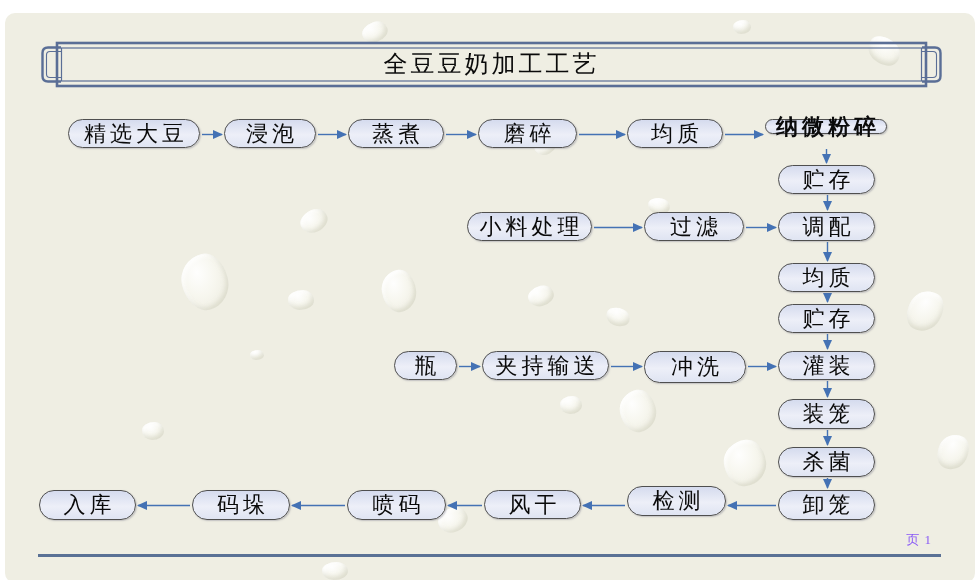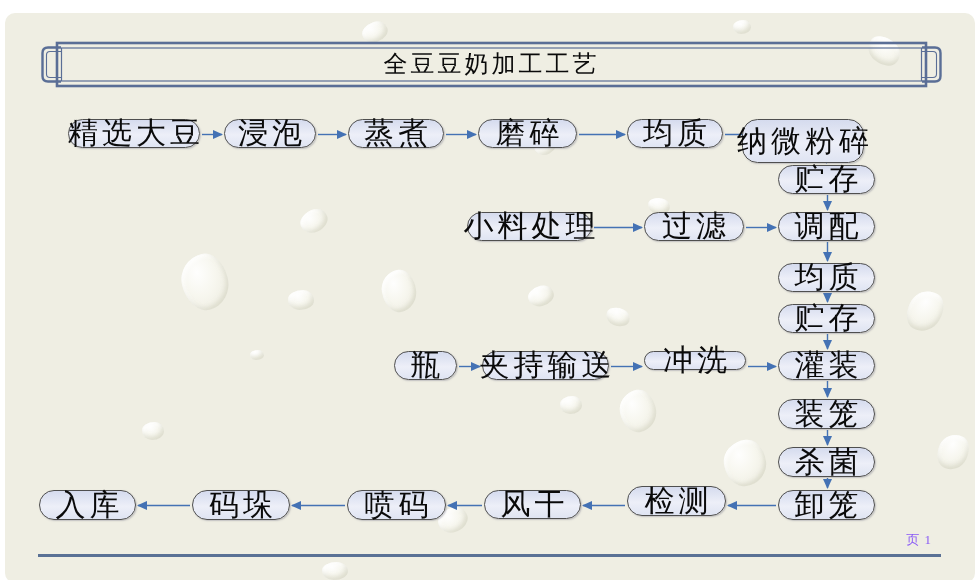--- a/index.html
+++ b/index.html
@@ -22,21 +22,21 @@
     position:absolute;left:57px;top:35px;width:869px;height:43px;
     line-height:43px;text-align:center;font-size:24px;letter-spacing:3px;
     color:var(--text,#0a0a0a);
   }
   .flow-node{
     position:absolute;display:flex;align-items:center;justify-content:center;
     border:1.5px solid var(--box-border,#4f4f4f);
     background:linear-gradient(180deg,var(--box-fill-top,#d5dbee) 0%,var(--box-fill-mid,#edeff8) 55%,var(--box-fill-bottom,#dfe4f2) 100%);
     box-shadow:1px 1px 1.5px rgba(110,110,130,.35);
     box-sizing:border-box;
-    font-size:30px;letter-spacing:4px;text-indent:4px;
+    font-size:22px;letter-spacing:4px;text-indent:4px;
     color:var(--text,#0a0a0a);white-space:nowrap;overflow:visible;
   }
   .footer-line{
     position:absolute;left:38px;top:546px;width:903px;height:3px;
     background:var(--footer-line,#5a7195);
   }
   .page-number{
     position:absolute;right:48px;top:523px;font-size:13px;
     letter-spacing:1px;color:#8b5cf6;
   }
@@ -113,30 +113,30 @@
       <line x1="345" y1="497.5" x2="292" y2="497.5" stroke="#4472b4" stroke-width="1.4" marker-end="url(#ah)"></line>
       <line x1="190" y1="497.5" x2="138" y2="497.5" stroke="#4472b4" stroke-width="1.4" marker-end="url(#ah)"></line>
     </svg>
 
   <div id="nodes">
       <div class="flow-node" style="left: 68px; top: 111px; width: 132px; height: 29px; border-radius: 15.5px;">精选大豆</div>
       <div class="flow-node" style="left: 224px; top: 111px; width: 92px; height: 29px; border-radius: 15.5px;">浸泡</div>
       <div class="flow-node" style="left: 348px; top: 111px; width: 96px; height: 29px; border-radius: 15.5px;">蒸煮</div>
       <div class="flow-node" style="left: 478px; top: 111px; width: 99px; height: 29px; border-radius: 15.5px;">磨碎</div>
       <div class="flow-node" style="left: 627px; top: 111px; width: 96px; height: 29px; border-radius: 15.5px;">均质</div>
-      <div class="flow-node" style="left: 742px; top: 111px; width: 122px; height: 44px; border-radius: 15.5px;">纳微粉碎</div>
+      <div class="flow-node" style="left: 765px; top: 111px; width: 122px; height: 15px; border-radius: 15.5px; font-weight: bold;">纳微粉碎</div>
       <div class="flow-node" style="left: 778px; top: 157px; width: 97px; height: 29px; border-radius: 15.5px;">贮存</div>
       <div class="flow-node" style="left: 467px; top: 204px; width: 125px; height: 29px; border-radius: 15.5px;">小料处理</div>
       <div class="flow-node" style="left: 644px; top: 204px; width: 100px; height: 29px; border-radius: 15.5px;">过滤</div>
       <div class="flow-node" style="left: 778px; top: 204px; width: 97px; height: 29px; border-radius: 15.5px;">调配</div>
       <div class="flow-node" style="left: 778px; top: 255px; width: 97px; height: 29px; border-radius: 15.5px;">均质</div>
       <div class="flow-node" style="left: 778px; top: 296px; width: 97px; height: 29px; border-radius: 15.5px;">贮存</div>
       <div class="flow-node" style="left: 394px; top: 343px; width: 63px; height: 29px; border-radius: 15.5px;">瓶</div>
       <div class="flow-node" style="left: 482px; top: 343px; width: 127px; height: 29px; border-radius: 15.5px;">夹持输送</div>
-      <div class="flow-node" style="left: 644px; top: 343px; width: 102px; height: 19px; border-radius: 15.5px;">冲洗</div>
+      <div class="flow-node" style="left: 644px; top: 343px; width: 102px; height: 32px; border-radius: 15.5px;">冲洗</div>
       <div class="flow-node" style="left: 778px; top: 343px; width: 97px; height: 29px; border-radius: 15.5px;">灌装</div>
       <div class="flow-node" style="left: 778px; top: 391px; width: 97px; height: 30px; border-radius: 16px;">装笼</div>
       <div class="flow-node" style="left: 778px; top: 439px; width: 97px; height: 30px; border-radius: 16px;">杀菌</div>
       <div class="flow-node" style="left: 778px; top: 482px; width: 97px; height: 30px; border-radius: 16px;">卸笼</div>
       <div class="flow-node" style="left: 627px; top: 478px; width: 99px; height: 30px; border-radius: 16px;">检测</div>
       <div class="flow-node" style="left: 484px; top: 482px; width: 97px; height: 29px; border-radius: 16px;">风干</div>
       <div class="flow-node" style="left: 347px; top: 482px; width: 99px; height: 30px; border-radius: 16px;">喷码</div>
       <div class="flow-node" style="left: 192px; top: 482px; width: 98px; height: 30px; border-radius: 16px;">码垛</div>
       <div class="flow-node" style="left: 39px; top: 482px; width: 97px; height: 30px; border-radius: 16px;">入库</div>
     </div>

